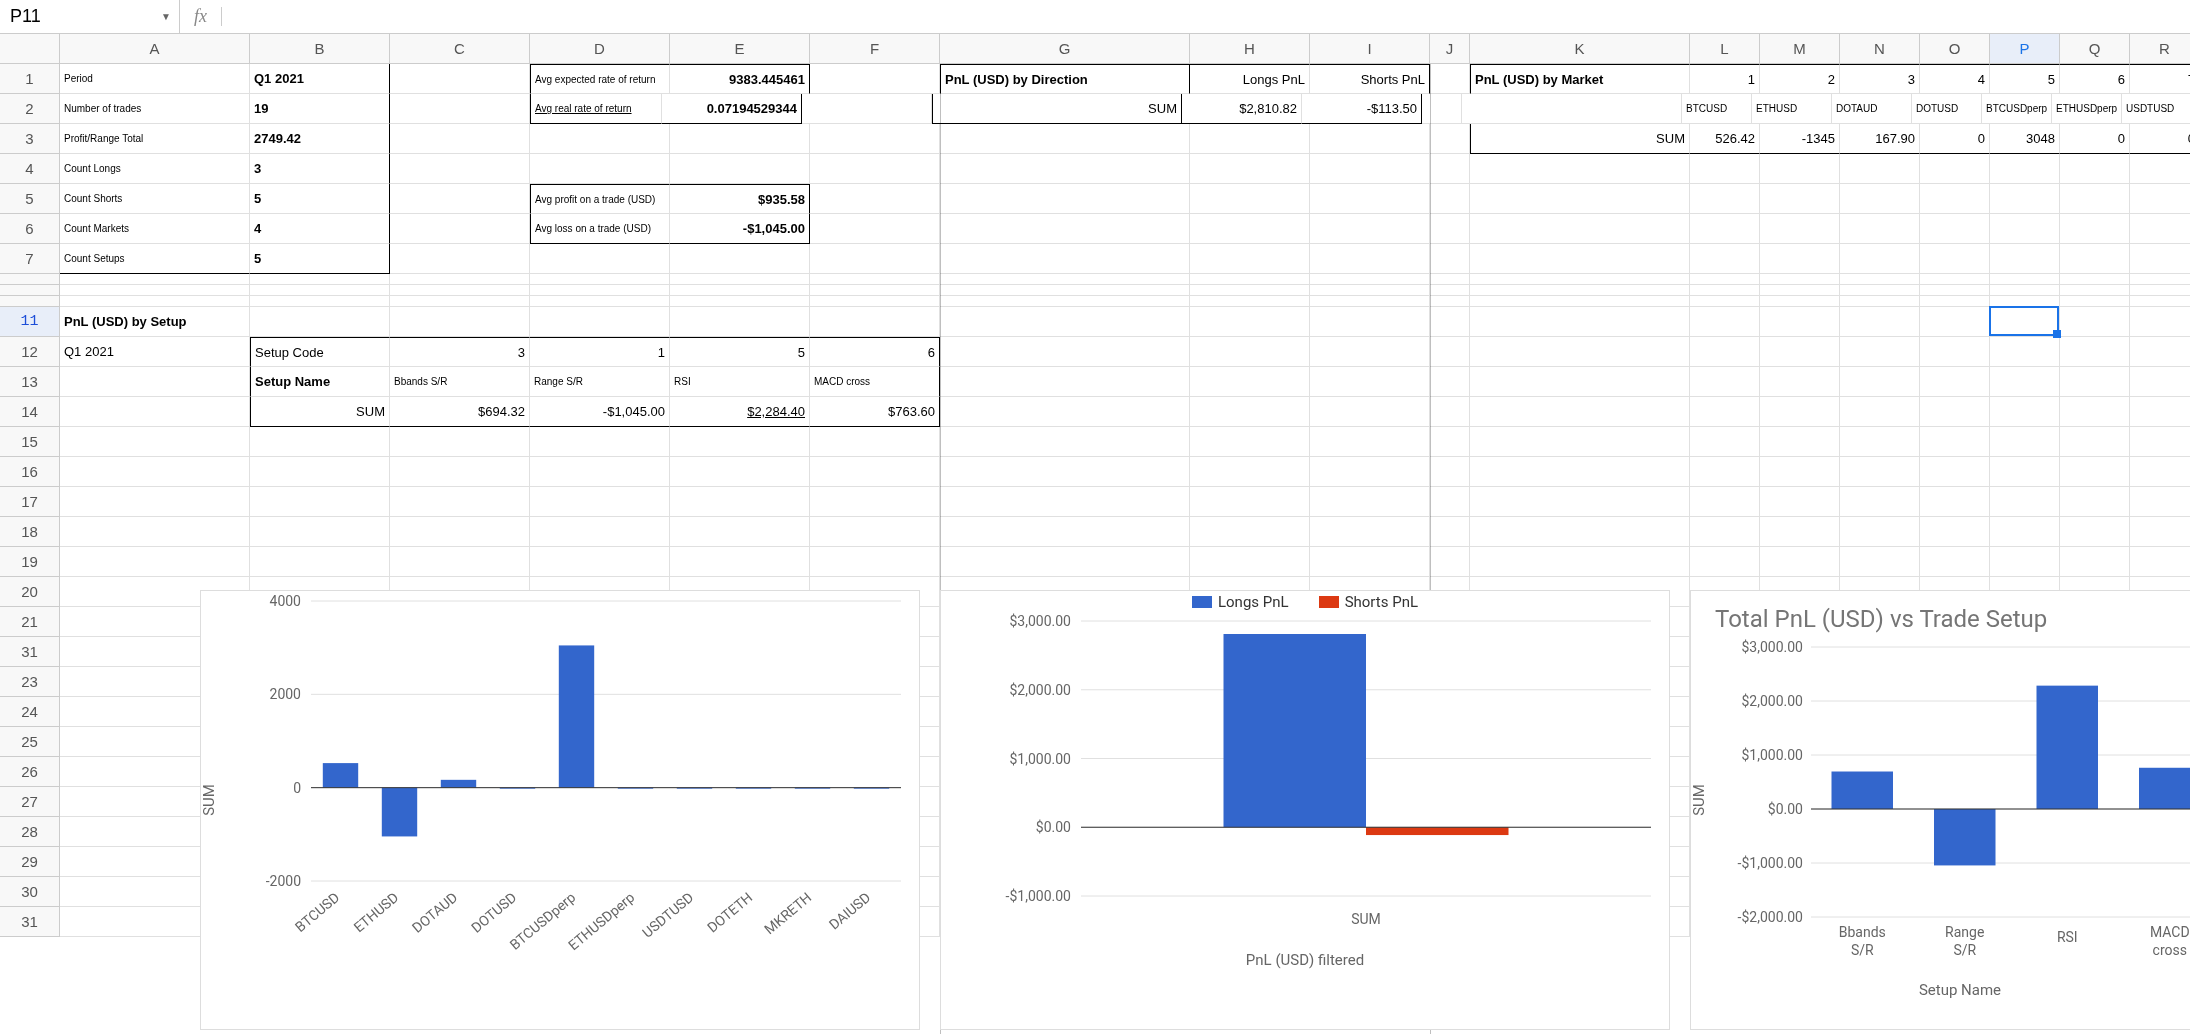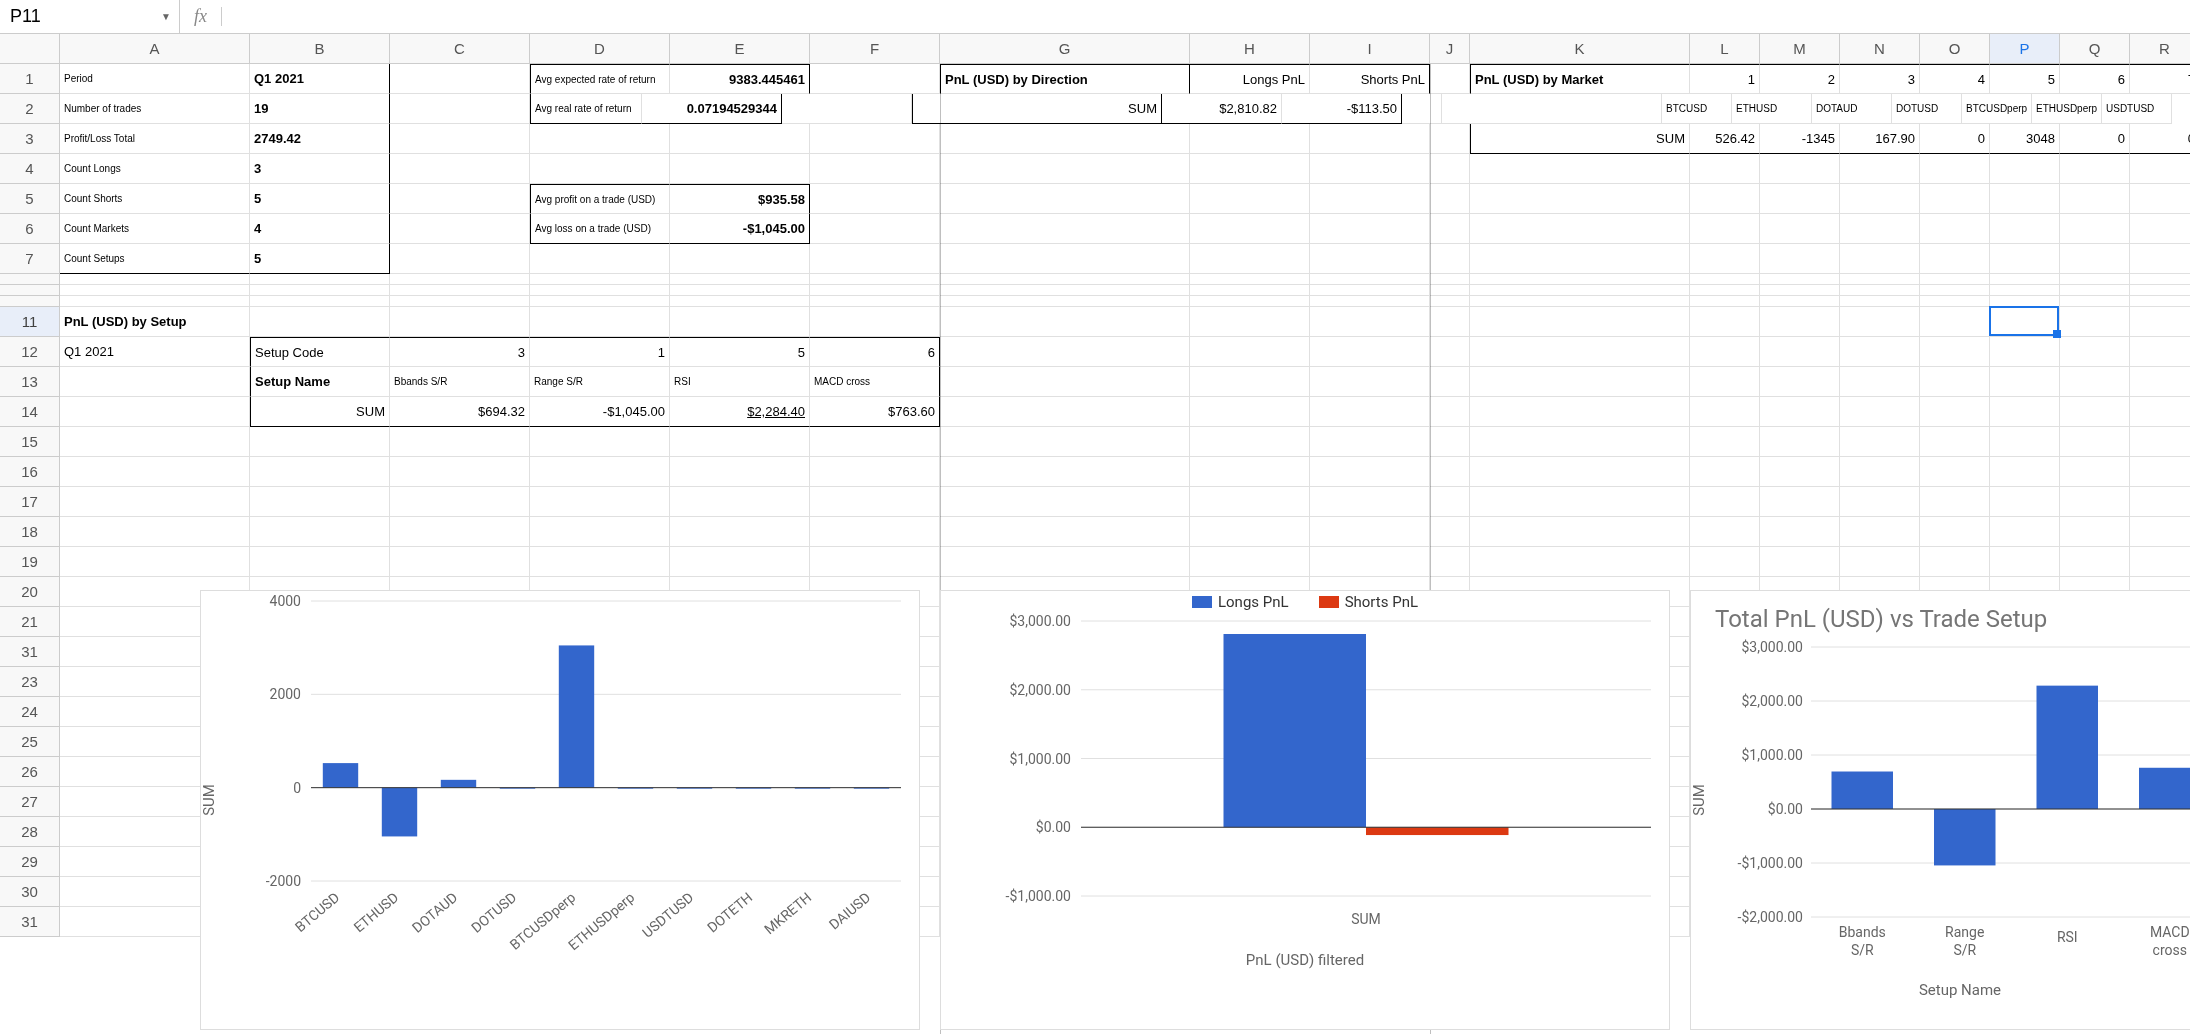--- a/index.html
+++ b/index.html
@@ -110,21 +110,22 @@
       display: flex;
       align-items: center;
       justify-content: center;
       color: #555;
       font-size: 15px;
       width: 60px;
       height: 30px;
     }
     .row-h.sel {
       background: #e8eef9;
-      color: #404040;
+      color: #1d4ed8;
+      font-family: Liberation Mono, monospace;
     }
     .row-h.tiny { height: 11px; }
     .grid {
       position: absolute;
       left: 60px;
       top: 30px;
     }
     .row {
       display: flex;
       height: 30px;
@@ -292,38 +293,38 @@
         <div class="cell right bt-thick" style="width: 80px;">3</div>
         <div class="cell right bt-thick" style="width: 70px;">4</div>
         <div class="cell right bt-thick" style="width: 70px;">5</div>
         <div class="cell right bt-thick" style="width: 70px;">6</div>
         <div class="cell right bt-thick" style="width: 70px;">7</div>
       </div>
       <div class="row">
         <div class="cell small" style="width: 190px;">Number of trades</div>
         <div class="cell bold br-thick" style="width: 140px;">19</div>
         <div class="cell" style="width: 140px;"></div>
-        <div class="cell small bb-thick bl-thick" style="width: 112px;">Avg real rate of return</div>
+        <div class="cell small bb-thick bl-thick" style="width: 132px; text-decoration: underline;">Avg real rate of return</div>
         <div class="cell bold right bb-thick br-thick" style="width: 140px;">0.07194529344</div>
         <div class="cell" style="width: 130px; border-right: 1px solid rgb(224, 224, 224);"></div>
         <div class="cell right bb-thick bl-thick br-thick" style="width: 250px;">SUM</div>
         <div class="cell right bb-thick" style="width: 120px;">$2,810.82</div>
         <div class="cell right bb-thick br-thick" style="width: 120px; text-align: right;">-$113.50</div>
         <div class="cell" style="width: 40px;"></div>
         <div class="cell" style="width: 220px;"></div>
         <div class="cell small" style="width: 70px;">BTCUSD</div>
         <div class="cell small" style="width: 80px;">ETHUSD</div>
         <div class="cell small" style="width: 80px;">DOTAUD</div>
         <div class="cell small" style="width: 70px;">DOTUSD</div>
         <div class="cell small of-vis" style="width: 70px;">BTCUSDperp</div>
         <div class="cell small of-vis" style="width: 70px;">ETHUSDperp</div>
         <div class="cell small of-vis" style="width: 70px;">USDTUSD</div>
       </div>
       <div class="row">
-        <div class="cell small" style="width: 190px;">Profit/Loss Total</div>
+        <div class="cell small" style="width: 190px;">Profit/Range Total</div>
         <div class="cell bold br-thick" style="width: 140px;">2749.42</div>
         <div class="cell" style="width: 140px;"></div>
         <div class="cell" style="width: 140px;"></div>
         <div class="cell" style="width: 140px;"></div>
         <div class="cell" style="width: 130px; border-right: 1px solid rgb(224, 224, 224);"></div>
         <div class="cell" style="width: 250px;"></div>
         <div class="cell" style="width: 120px;"></div>
         <div class="cell" style="width: 120px;"></div>
         <div class="cell" style="width: 40px;"></div>
         <div class="cell right bl-thick bb-thick" style="width: 220px;">SUM</div>

